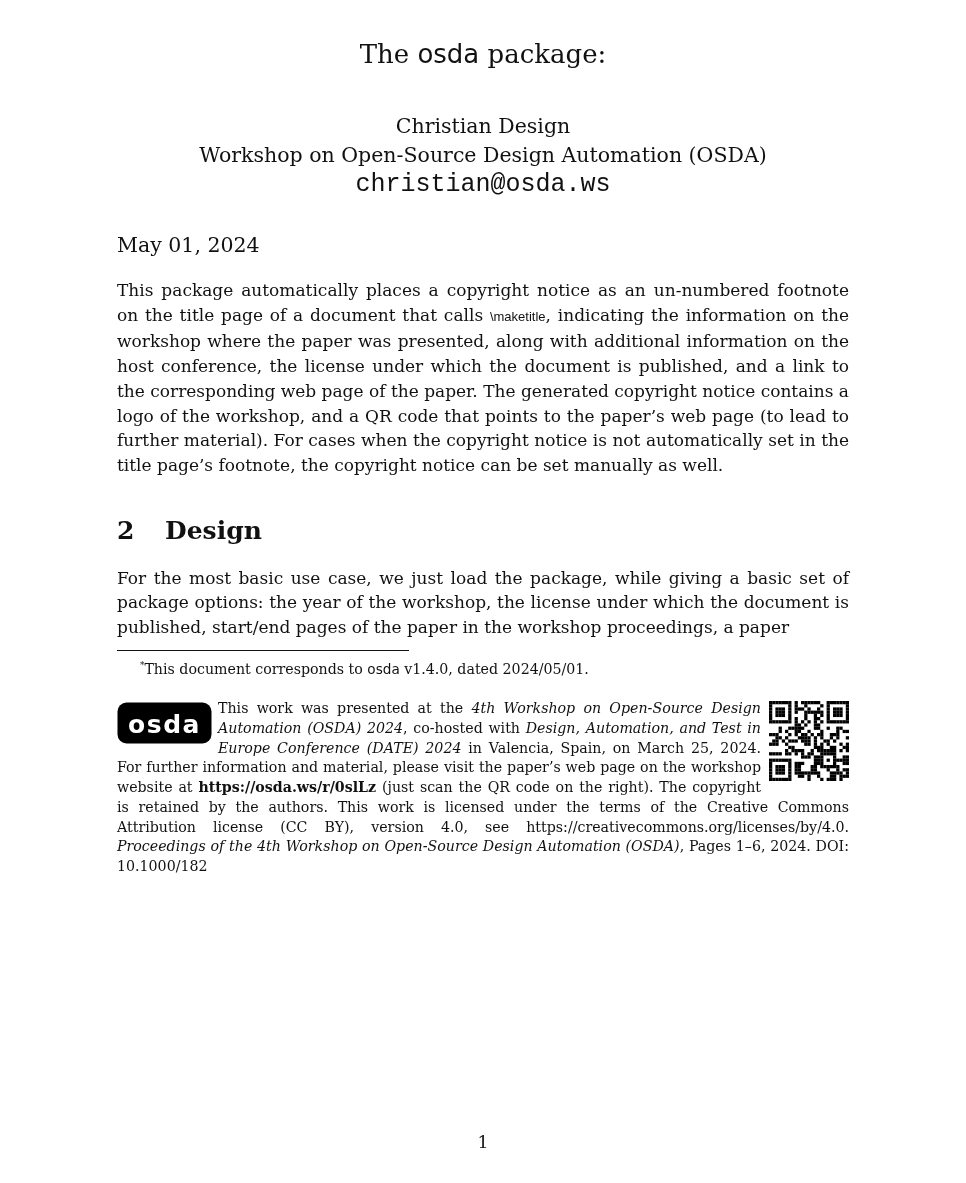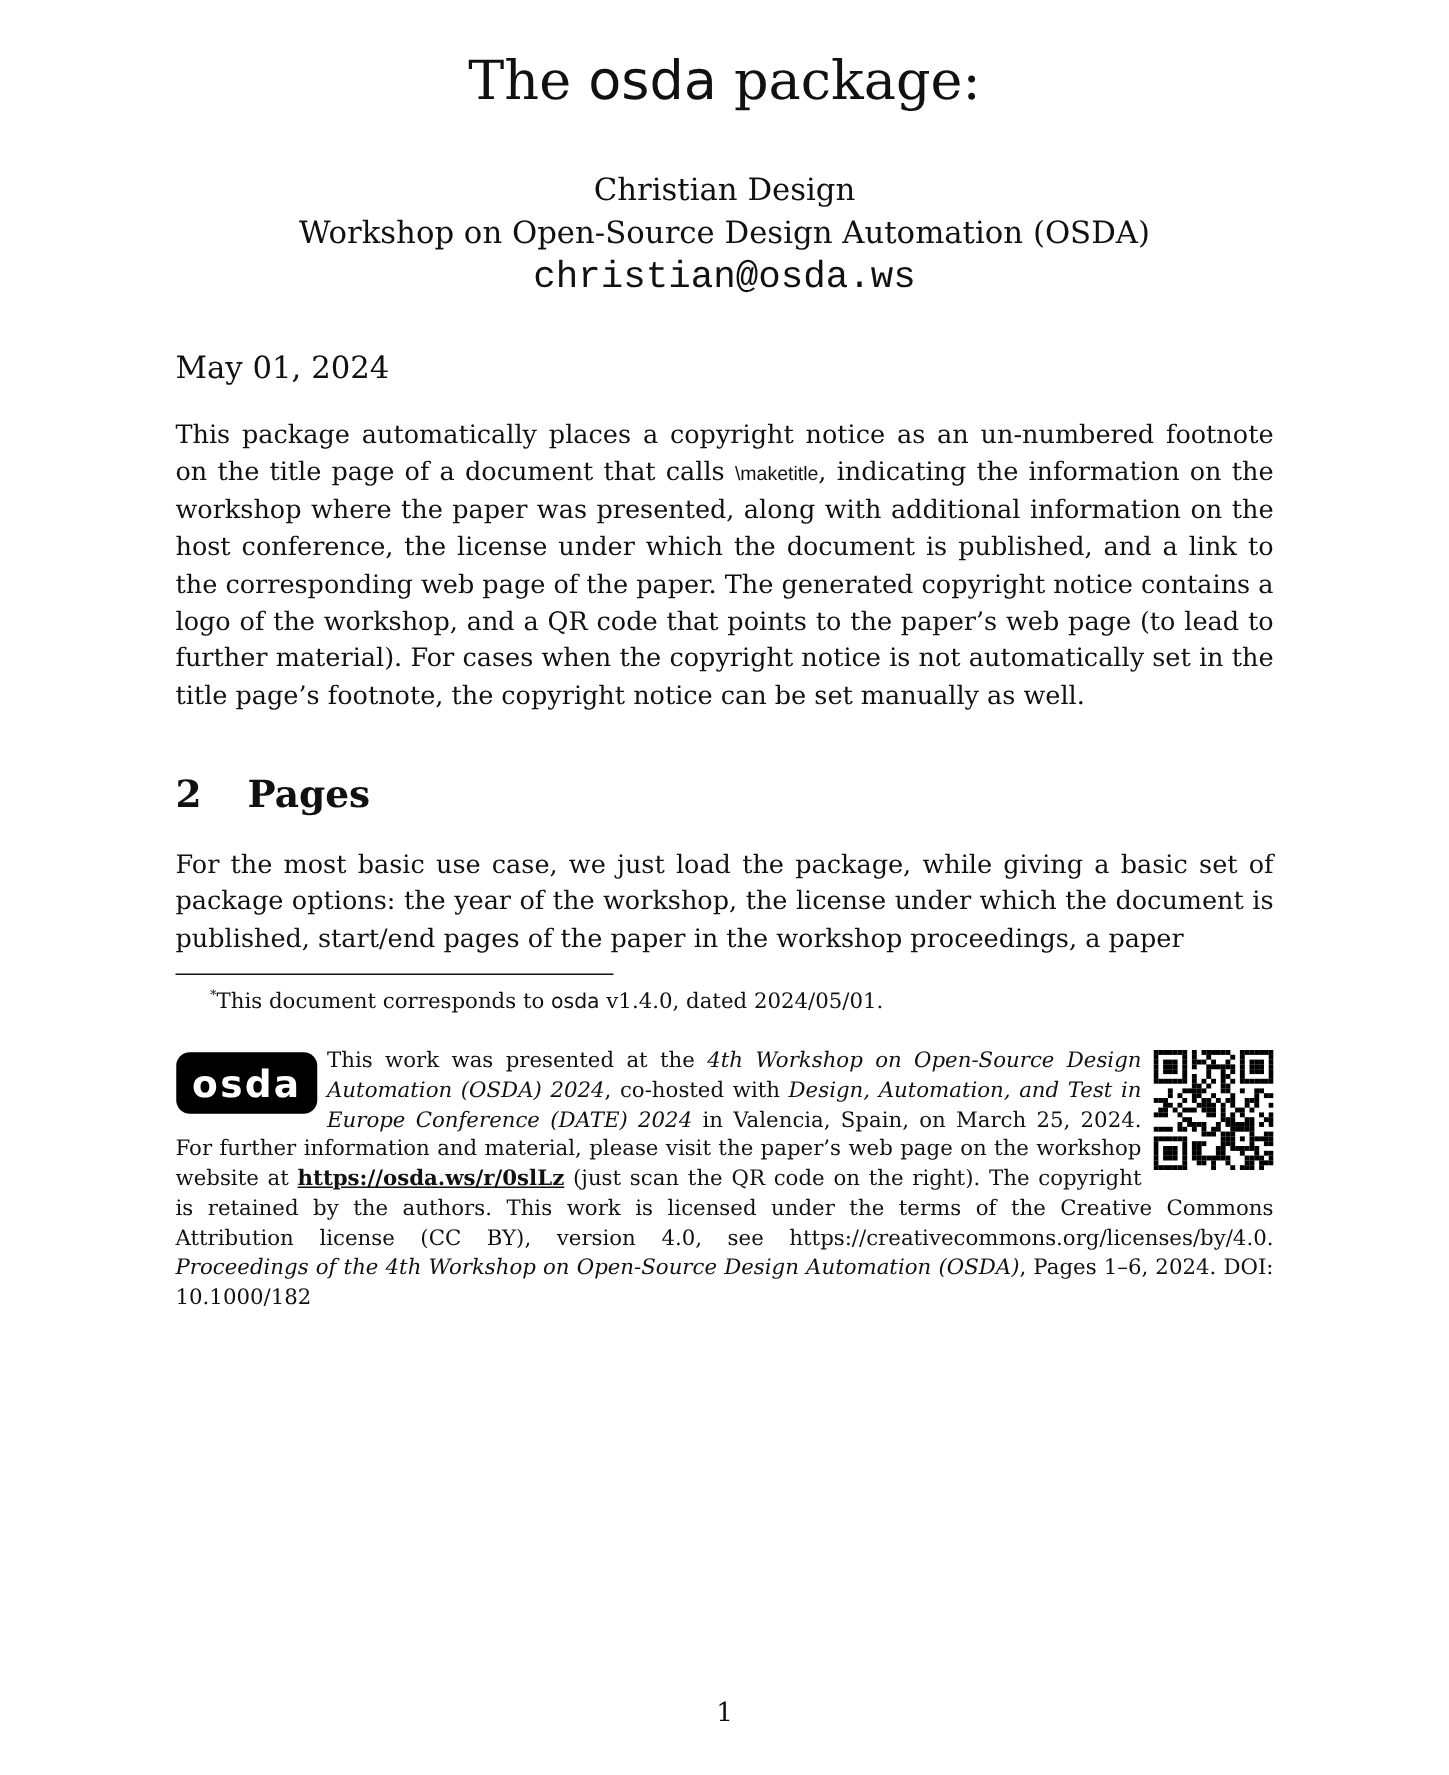--- a/index.html
+++ b/index.html
@@ -15,21 +15,21 @@
     display:flow-root;
     margin:0 117px;
     width:732px;
   }
   p{margin:0;}
   sup{font-size:62%;}
 
   .title{
     margin-top:31px;
     text-align:center;
-    font-size:36px;
+    font-size:26px;
     line-height:47px;
   }
   .sans{font-family:"DejaVu Sans","Liberation Sans",sans-serif;}
   .mono{font-family:"Liberation Mono","DejaVu Sans Mono",monospace;}
 
   .authors{
     margin-top:34px;
     text-align:center;
     font-size:20.5px;
     line-height:29px;
@@ -79,21 +79,21 @@
   .sans-inline{font-family:"DejaVu Sans","Liberation Sans",sans-serif;font-size:13.6px;}
 
   .notice{
     margin-top:20px;
     font-size:14.2px;
     line-height:19.75px;
     text-align:justify;
     hyphens:auto;
   }
   .notice i{font-style:italic;}
-  .notice b{font-weight:bold;text-decoration:underline;}
+  .notice b{font-weight:bold;}
   .logo-float{
     float:left;
     width:95px;height:42px;
     margin:3px 6px 2px 0;
   }
   .qr-float{
     float:right;
     width:80px;height:80px;
     margin:2px 0 3px 8px;
   }
@@ -120,21 +120,21 @@
       <div>Workshop on Open-Source Design Automation (OSDA)</div>
       <div class="mono email">christian@osda.ws</div>
     </div>
 
     <div class="date">May 01, 2024</div>
 
 
     <p class="body-par"><span>This package automatically places a copyright notice as an un-numbered footnote on the title page of a document that calls </span><span class="mono-inline">\maketitle</span><span>, indicating the information on the workshop where the paper was presented, along with additional information on the host conference, the license under which the document is published, and a link to the corresponding web page of the paper. The generated copyright notice contains a logo of the workshop, and a QR code that points to the paper’s web page (to lead to further material). For cases when the copyright notice is not automatically set in the title page’s footnote, the copyright notice can be set manually as well.</span></p>
 
     <div class="section-heading second">
-      <span class="sec-num">2</span><span>Pages</span>
+      <span class="sec-num">2</span><span>Design</span>
     </div>
 
     <p class="body-par"><span>For the most basic use case, we just load the package, while giving a basic set of package options: the year of the workshop, the license under which the document is published, start/end pages of the paper in the workshop proceedings, a paper</span></p>
 
     <div class="footnote-rule"></div>
 
     <p class="footnote"><sup>*</sup><span>This document corresponds to </span><span class="sans-inline">osda</span><span> v1.4.0, dated 2024/05/01.</span></p>
 
     <div class="notice">
       <span class="logo-float">

